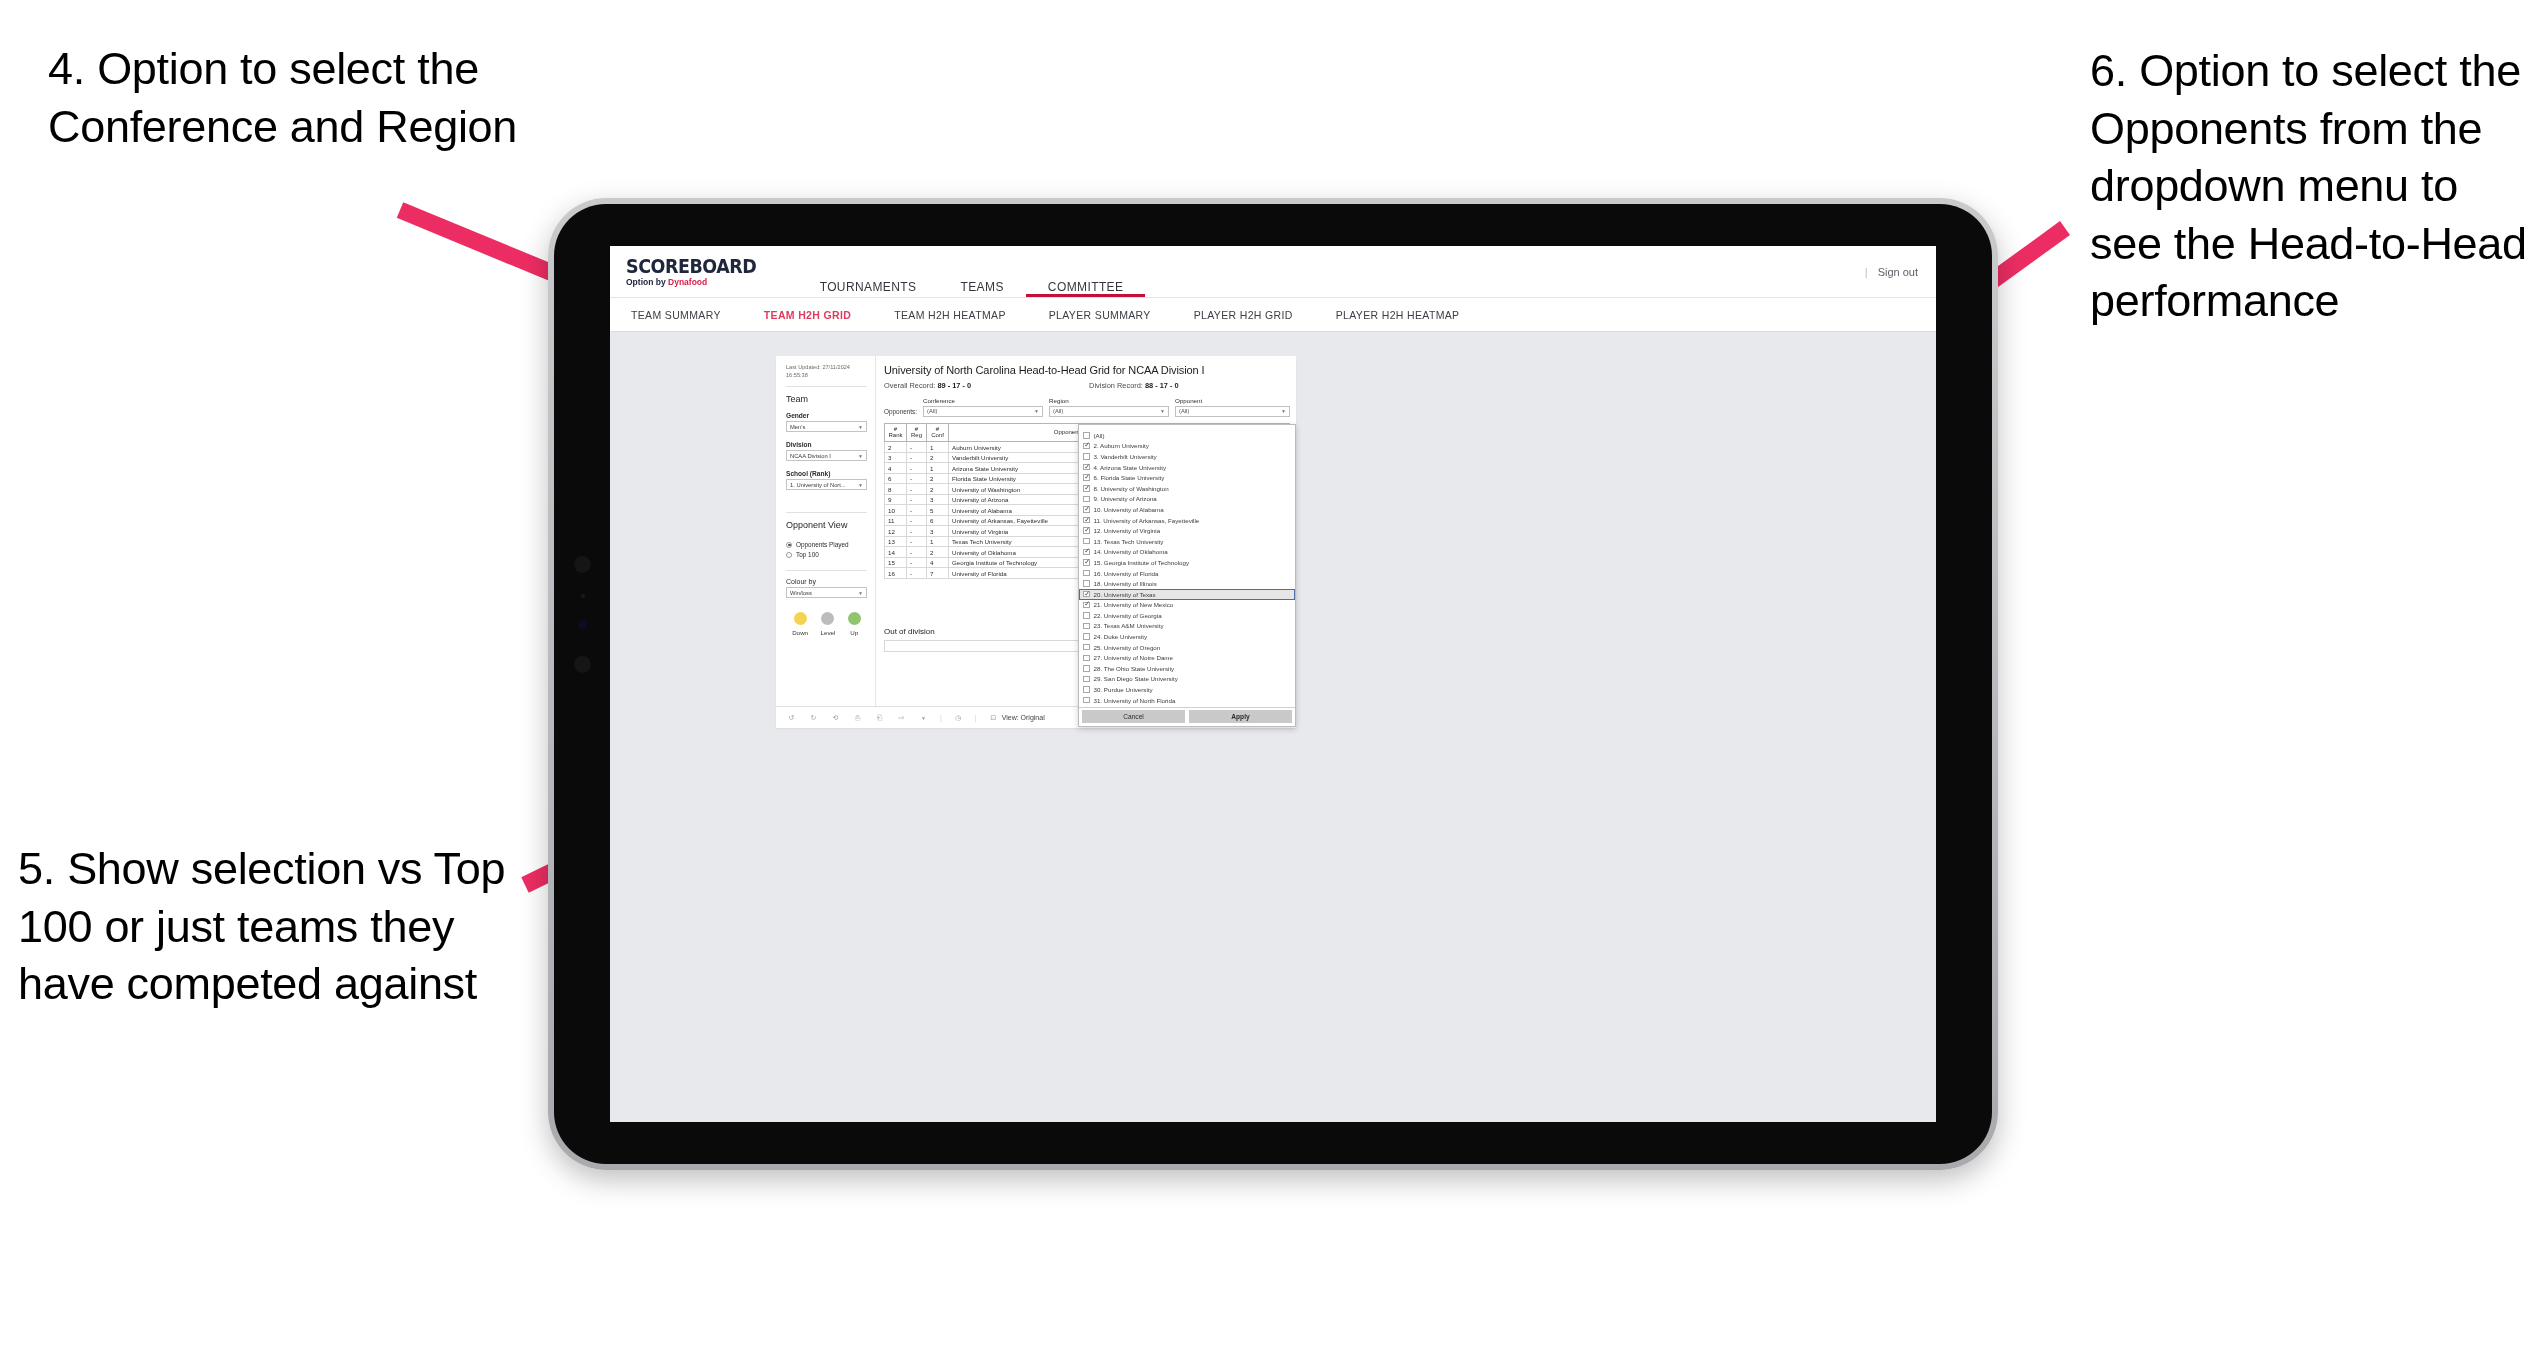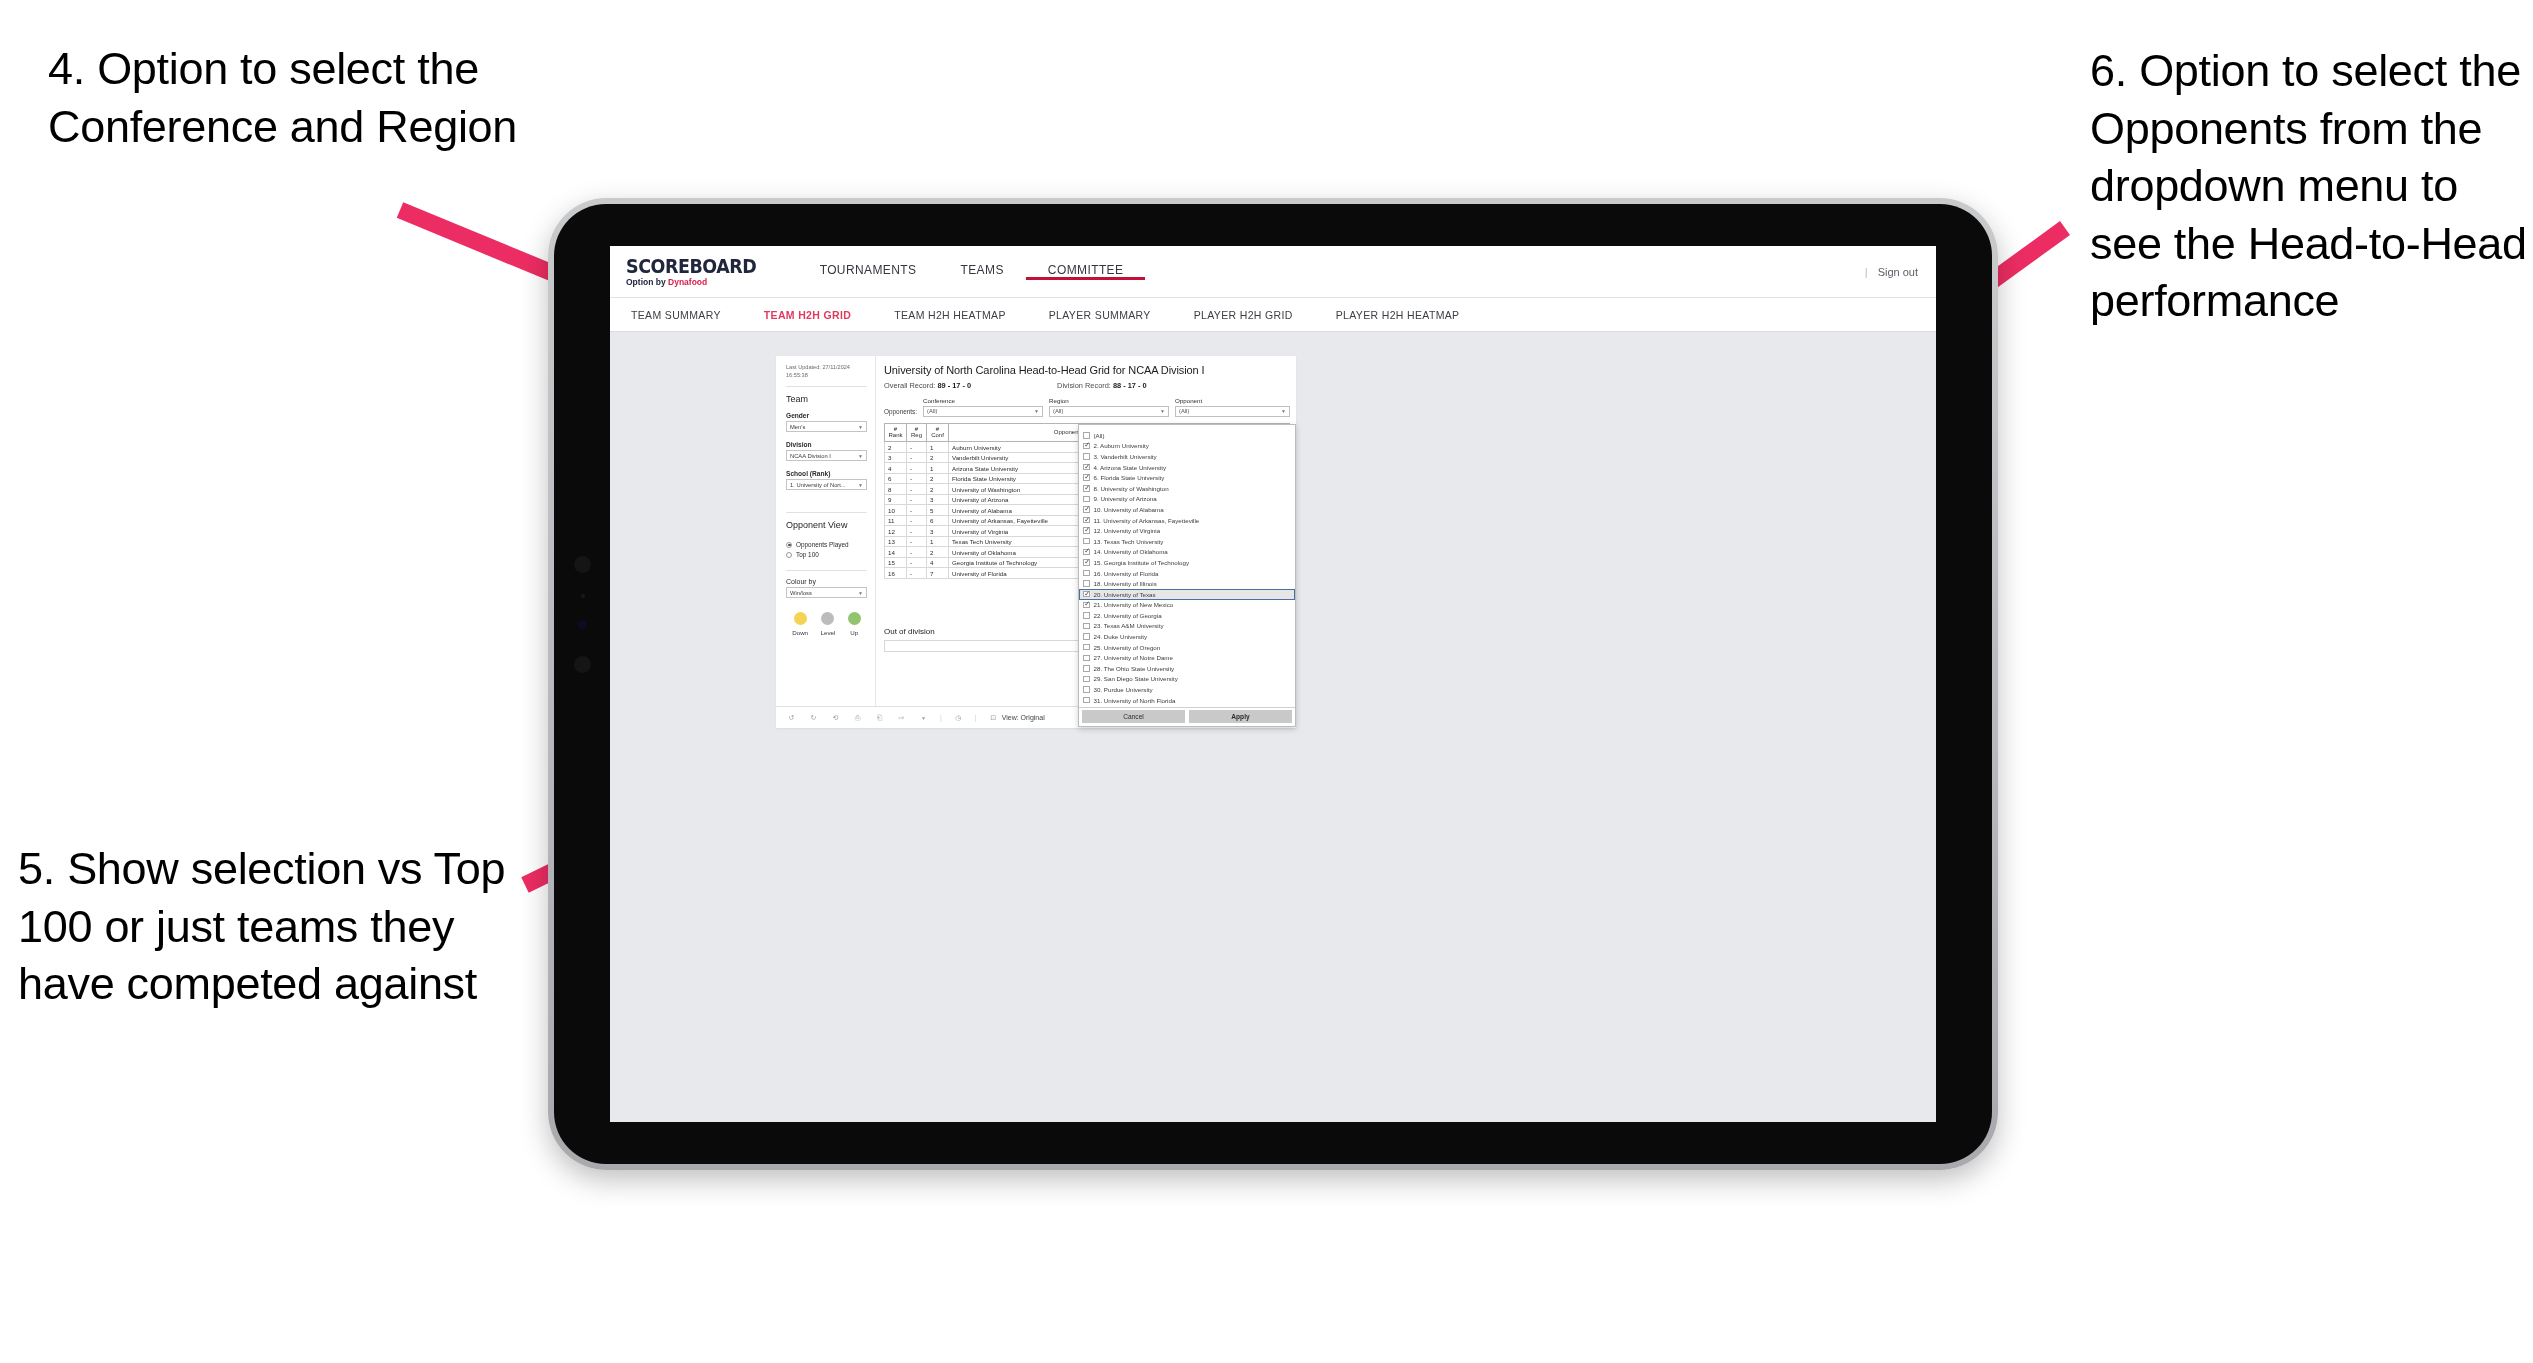--- a/index.html
+++ b/index.html
@@ -77,21 +77,21 @@
     letter-spacing: -0.5px;
     color: #20263c;
     transform: scaleX(0.92);
     transform-origin: left center;
     line-height: 1;
   }
   .brand-sub {
     font-size: 8.5px; font-weight: 700; color: #20263c; margin-top: 2px; line-height: 1;
   }
   .brand-sub .accent { color: #d81e48; }
-  .nav-main { display: flex; align-items: center; }
+  .nav-main { display: flex; align-items: flex-end; }
   .nav-main-item {
     display: flex; align-items: center;
     padding: 0 22px;
     font-size: 12px;
     color: #33373d;
     letter-spacing: 0.4px;
     cursor: pointer;
     border-bottom: 3px solid transparent;
   }
   .nav-main-item.active { border-bottom-color: #c3103a; }
@@ -179,21 +179,21 @@
   .legend-row { display: flex; justify-content: space-around; margin-top: 14px; }
   .legend-item { text-align: center; }
   .legend-dot { width: 13px; height: 13px; border-radius: 50%; margin: 0 auto 4px; }
   .legend-label { font-size: 6.2px; color: #333; }
 
   
   #grid-pane { flex: 1; min-width: 0; padding: 8px 6px 0 8px; position: relative; }
   .viz-title { font-size: 11px; color: #1c1c1c; font-weight: 400; letter-spacing: -0.1px; }
   .records { display: flex; margin-top: 5px; font-size: 7.4px; color: #4a4a4a; }
   .records b { color: #1c1c1c; font-weight: 700; }
-  .record-div { margin-left: 86px; }
+  .record-div { margin-left: 118px; }
 
   .opp-filters { display: flex; align-items: flex-end; gap: 6px; margin-top: 7px; }
   .opp-label { font-size: 6.4px; color: #3a3a3a; padding-bottom: 2px; }
   .opp-field { display: flex; flex-direction: column; }
   .opp-field .cap { font-size: 6.2px; color: #2d2d2d; margin-bottom: 1.5px; }
   .opp-select {
     border: 1px solid #c0c0c0; background: #fff;
     height: 11px; display: flex; align-items: center;
     padding: 0 3px; font-size: 5.8px; color: #505050;
   }

